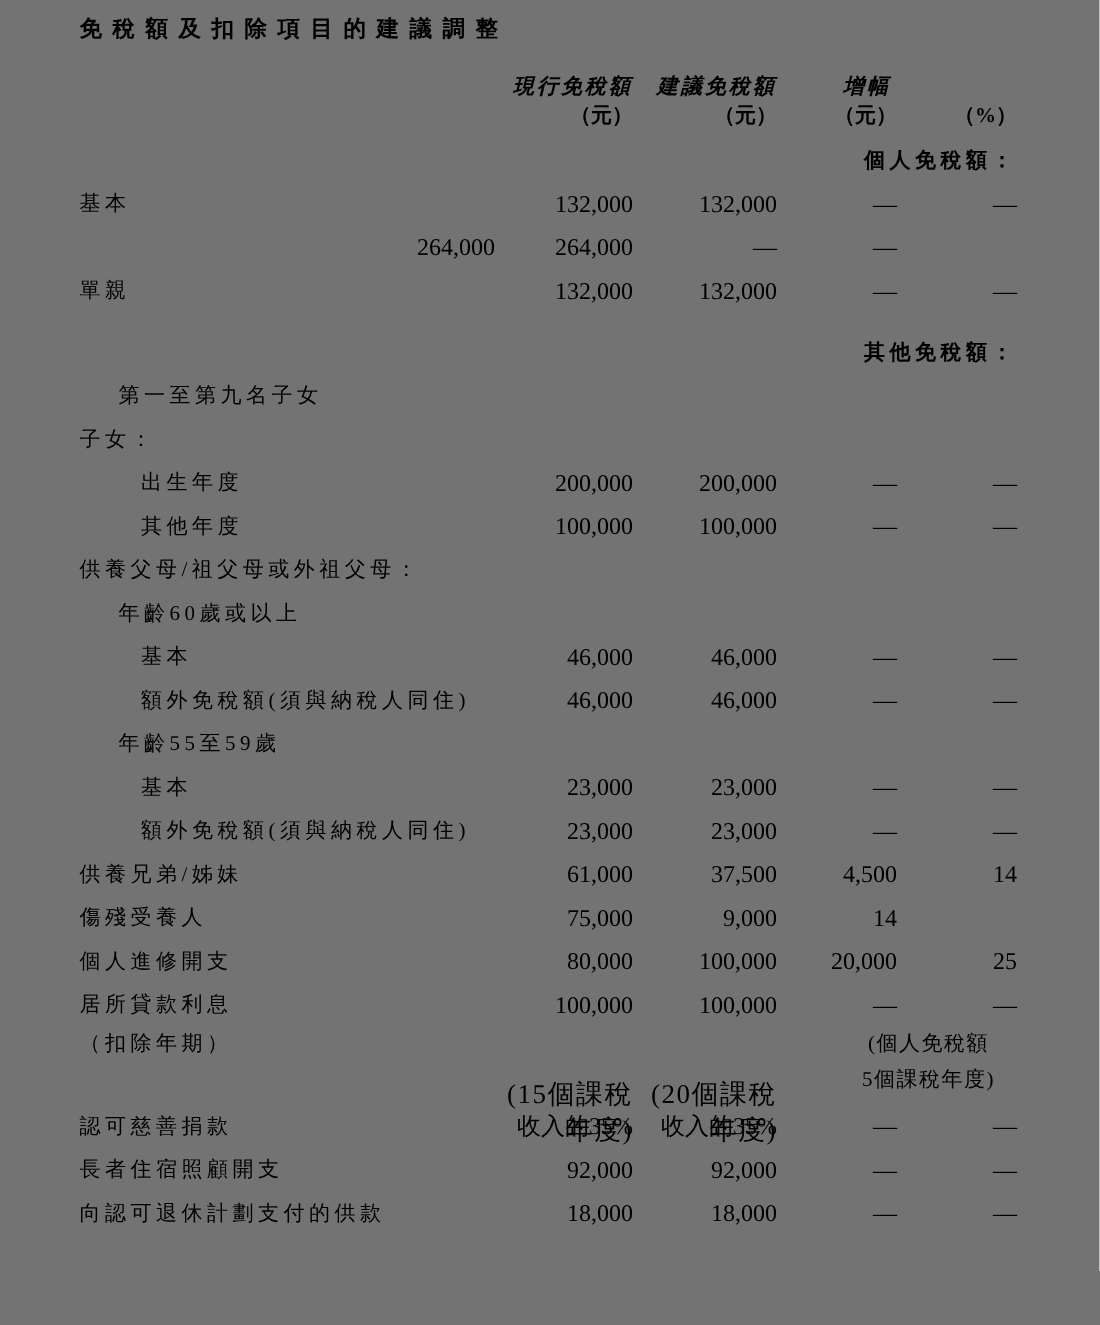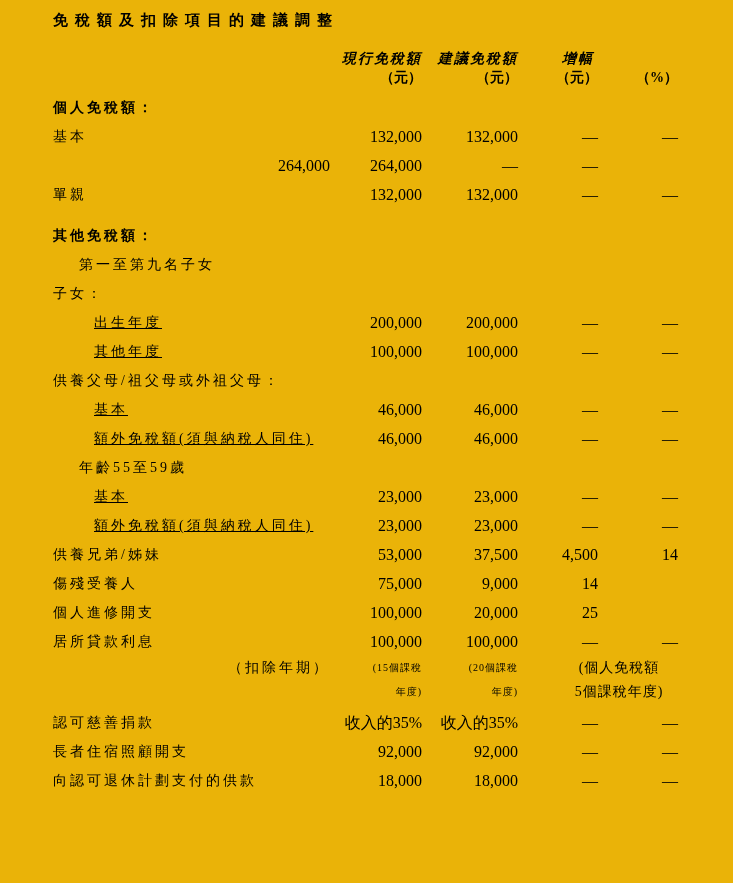--- a/index.html
+++ b/index.html
@@ -7,21 +7,21 @@
   body {
     width: 733px; height: 883px;
     font-family: "Liberation Serif", "DejaVu Serif", serif;
     color: #000000;
     overflow: hidden;
   }
   .doc {
     position: relative;
     width: 733px; height: 883px;
     padding: 10px 0 0 53px;
-    background: #eab308;
+    background: #737373;
     overflow: hidden;
   }
   .title {
     font-size: 15px;
     font-weight: bold;
     letter-spacing: 7px;
     line-height: 20px;
     white-space: nowrap;
   }
   .grid {
@@ -45,39 +45,39 @@
     padding-left: 44px;
   }
   .h-unit {
     font-size: 14px;
     font-weight: bold;
     text-align: right;
     white-space: nowrap;
   }
   .rows { margin-top: 6px; }
   .row { line-height: 29px; height: 29px; }
-  .row.section { margin-top: 12px; }
+  .row.section { margin-top: 12px; text-align: right; }
   .rows .row:first-child { margin-top: 0; }
   .label-cell {
     font-size: 14px;
     letter-spacing: 3px;
     white-space: nowrap;
   }
   .row.section .label-cell { font-weight: bold; }
   .row.section .label-cell, .row.label .label-cell { grid-column: 1 / 6; }
   .row.indent1 .label-cell { padding-left: 26px; }
-  .row.indent2 .label-cell { padding-left: 41px; text-decoration: underline; }
+  .row.indent2 .label-cell { padding-left: 41px; }
   .val {
     font-size: 16px;
     text-align: right;
     white-space: nowrap;
   }
   .row.multiline { height: 52px; line-height: 24px; }
-  .row.multiline .label-cell { line-height: 24px; text-align: right; }
-  .row.multiline .val { font-size: 10px; letter-spacing: 1px; }
+  .row.multiline .label-cell { line-height: 24px; }
+  .row.multiline .val { font-size: 18px; letter-spacing: 1px; margin-top: 32px; }
   .ml-merged {
     grid-column: 4 / 6;
     text-align: center;
     padding-left: 42px;
     font-size: 14px;
     letter-spacing: 1px;
     white-space: nowrap;
   }
 </style>
 </head>
@@ -146,20 +146,23 @@
       <div class="row grid data indent2">
         <div class="label-cell">其他年度</div>
         <div class="val">100,000</div>
         <div class="val">100,000</div>
         <div class="val">—</div>
         <div class="val">—</div>
       </div>
       <div class="row grid label indent0">
         <div class="label-cell">供養父母/祖父母或外祖父母：</div>
       </div>
+      <div class="row grid label indent1">
+        <div class="label-cell">年齡60歲或以上</div>
+      </div>
       <div class="row grid data indent2">
         <div class="label-cell">基本</div>
         <div class="val">46,000</div>
         <div class="val">46,000</div>
         <div class="val">—</div>
         <div class="val">—</div>
       </div>
       <div class="row grid data indent2">
         <div class="label-cell">額外免稅額(須與納稅人同住)</div>
         <div class="val">46,000</div>
@@ -179,33 +182,34 @@
       </div>
       <div class="row grid data indent2">
         <div class="label-cell">額外免稅額(須與納稅人同住)</div>
         <div class="val">23,000</div>
         <div class="val">23,000</div>
         <div class="val">—</div>
         <div class="val">—</div>
       </div>
       <div class="row grid data indent0">
         <div class="label-cell">供養兄弟/姊妹</div>
-        <div class="val">53,000</div>
+        <div class="val">61,000</div>
         <div class="val">37,500</div>
         <div class="val">4,500</div>
         <div class="val">14</div>
       </div>
       <div class="row grid data indent0">
         <div class="label-cell">傷殘受養人</div>
         <div class="val">75,000</div>
         <div class="val">9,000</div>
         <div class="val">14</div>
       </div>
       <div class="row grid data indent0">
         <div class="label-cell">個人進修開支</div>
+        <div class="val">80,000</div>
         <div class="val">100,000</div>
         <div class="val">20,000</div>
         <div class="val">25</div>
       </div>
       <div class="row grid data indent0">
         <div class="label-cell">居所貸款利息</div>
         <div class="val">100,000</div>
         <div class="val">100,000</div>
         <div class="val">—</div>
         <div class="val">—</div>

